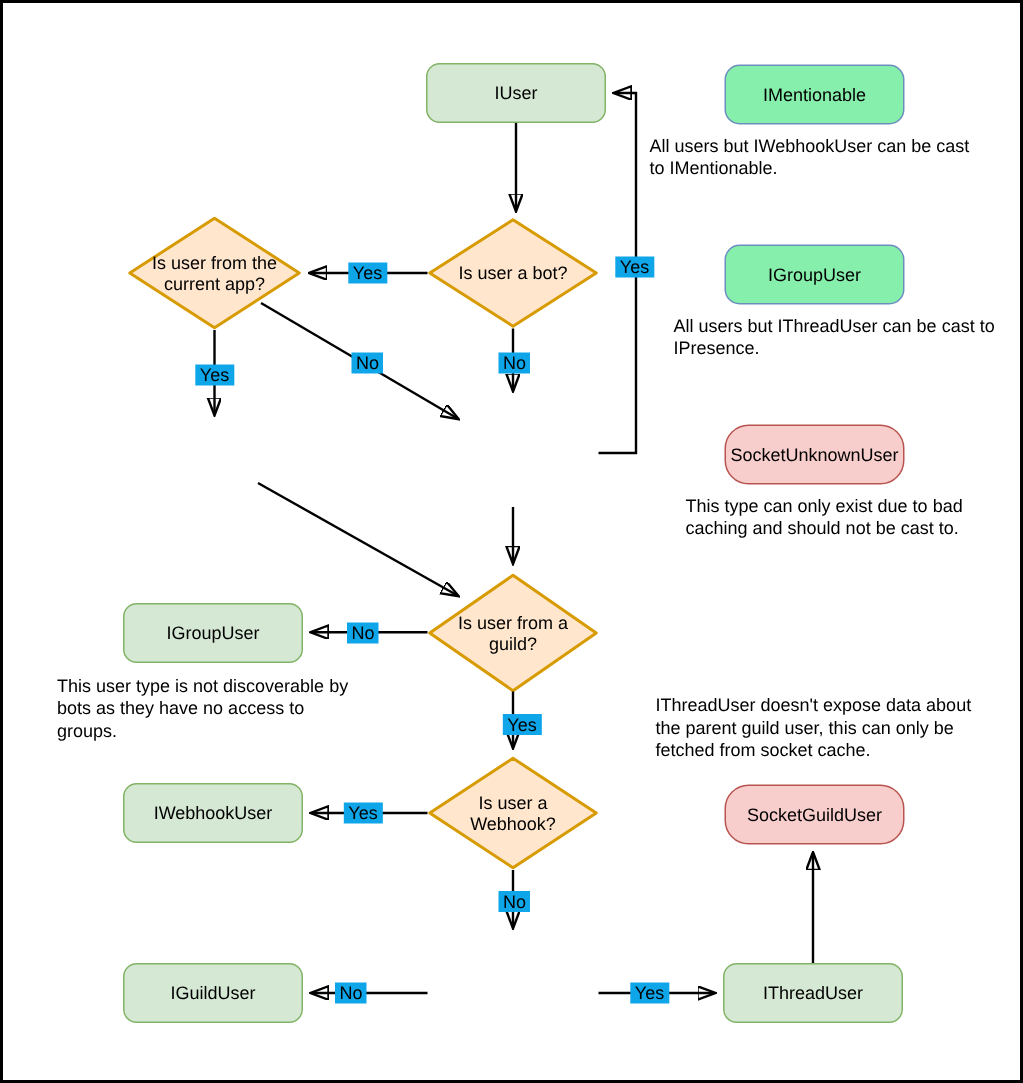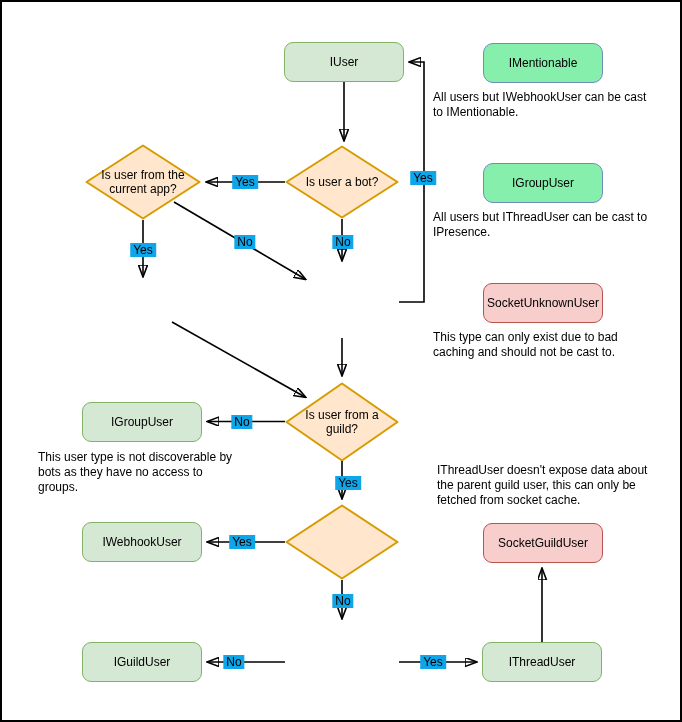--- a/index.html
+++ b/index.html
@@ -18,21 +18,21 @@
     width:120px;height:40px;
     border-radius:9px;
     border:1.5px solid;
     box-sizing:border-box;
     display:flex;align-items:center;justify-content:center;
     font-size:12px;
     text-align:center;
   }
   .node.green{background:#d5e8d4;border-color:#82b366;}
   .node.blue {background:#86efac;border-color:#6c8ebf;border-radius:10px;}
-  .node.red  {background:#f8cecc;border-color:#b85450;}
+  .node.red  {background:#f8cecc;border-color:#b85450;border-radius:16px;}
   .decision{
     position:absolute;
     display:flex;align-items:center;justify-content:center;
   }
   .decision svg{position:absolute;left:0;top:0;width:100%;height:100%;}
   .decision polygon{fill:#ffe6cc;stroke:#d79b00;stroke-width:2;stroke-linejoin:round;}
   .dlabel{
     position:relative;
     font-size:12px;line-height:1.2;
     text-align:center;
@@ -110,33 +110,34 @@
   <div class="decision" style="left:283px;top:380px;width:114px;height:80px">
     <svg viewBox="0 0 114 80">
         <polygon points="57,1.5 112.5,40 57,78.5 1.5,40"></polygon>
       </svg>
     <div class="dlabel">Is user from a guild?</div>
   </div>
   <div class="decision" style="left:283px;top:502px;width:114px;height:76px">
     <svg viewBox="0 0 114 76">
         <polygon points="57,1.5 112.5,38 57,74.5 1.5,38"></polygon>
       </svg>
+    <div class="dlabel">Is user a Webhook?</div>
   </div>
 
   <div class="elabel" style="left:243px;top:180px">Yes</div>
   <div class="elabel" style="left:141px;top:248px">Yes</div>
   <div class="elabel" style="left:243px;top:240px">No</div>
   <div class="elabel" style="left:341px;top:240px">No</div>
   <div class="elabel" style="left:421px;top:176px">Yes</div>
   <div class="elabel" style="left:240px;top:420px">No</div>
   <div class="elabel" style="left:346px;top:481px">Yes</div>
   <div class="elabel" style="left:240px;top:540px">Yes</div>
   <div class="elabel" style="left:341px;top:599px">No</div>
   <div class="elabel" style="left:232px;top:660px">No</div>
   <div class="elabel" style="left:431px;top:660px">Yes</div>
 
   <div class="note" style="left:431px;top:88px;width:220px">All users but IWebhookUser can be cast to IMentionable.</div>
-  <div class="note" style="left:431px;top:208px;width:220px">All users but IThreadUser can be cast to IPresence.</div>
-  <div class="note" style="left:431px;top:328px;width:220px">This type can only exist due to bad caching and should not be cast to.</div>
+  <div class="note" style="left:447px;top:208px;width:220px">All users but IThreadUser can be cast to IPresence.</div>
+  <div class="note" style="left:455px;top:328px;width:220px">This type can only exist due to bad caching and should not be cast to.</div>
   <div class="note" style="left:36px;top:448px;width:208px">This user type is not discoverable by bots as they have no access to groups.</div>
   <div class="note" style="left:435px;top:461px;width:212px">IThreadUser doesn't expose data about the parent guild user, this can only be fetched from socket cache.</div>
 
 </div>
 
 </body></html>

